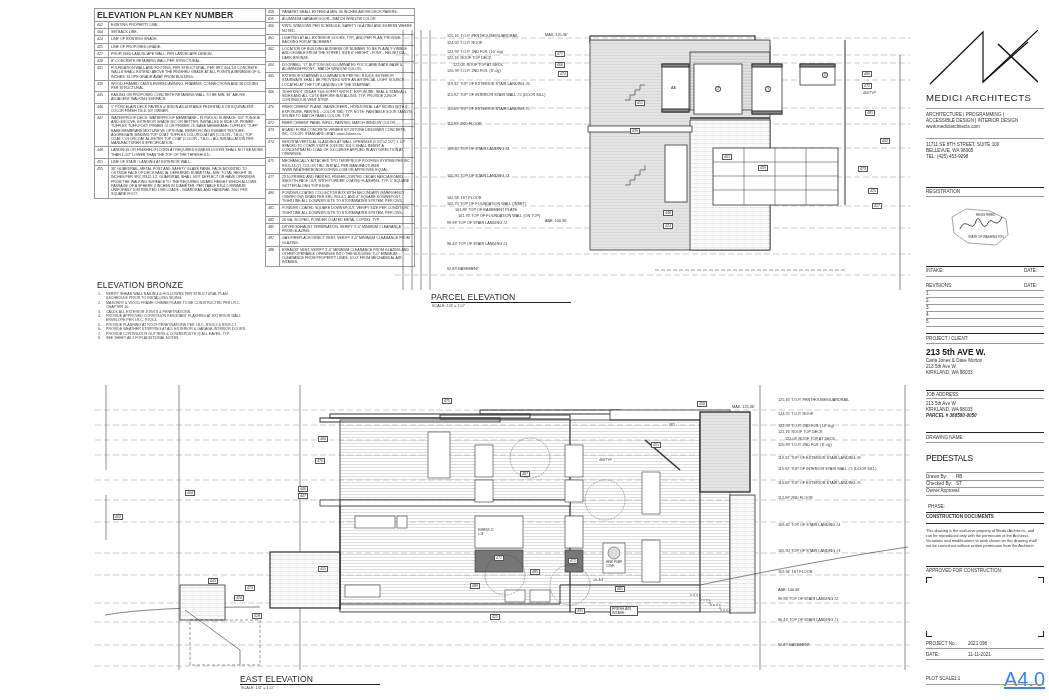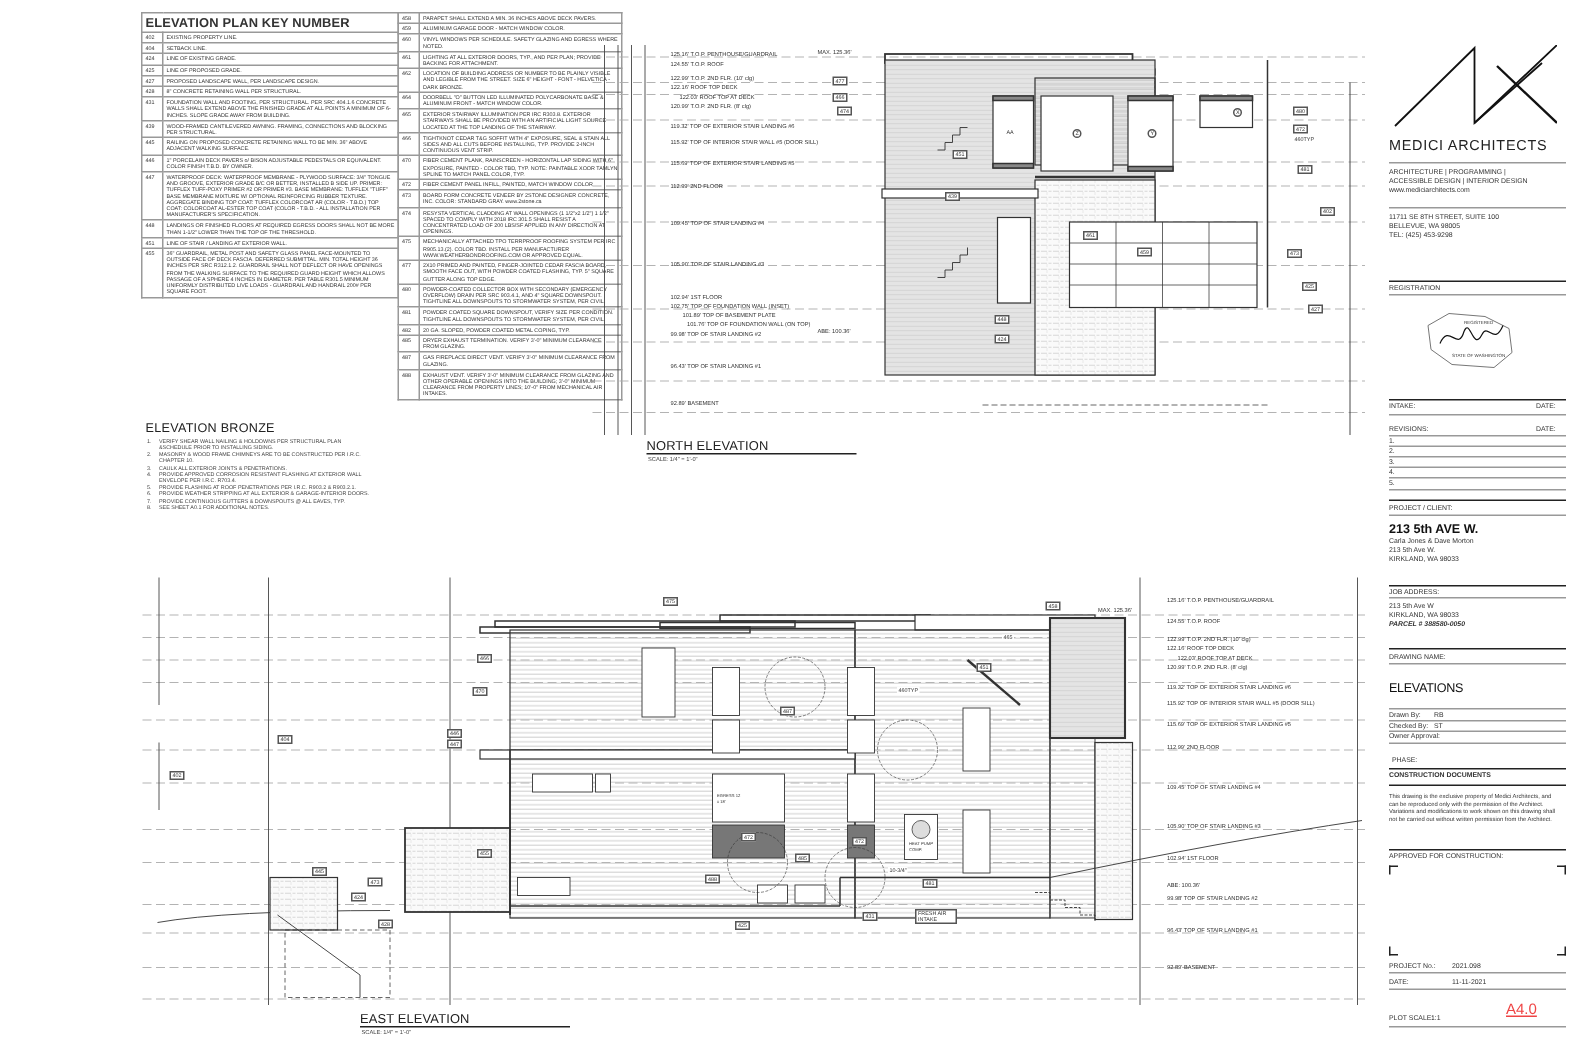--- a/index.html
+++ b/index.html
@@ -27,21 +27,21 @@
   .view-scale { position: absolute; font-size: 3.8px; color: #444; }
 
   
   .tb { position: absolute; left: 926px; top: 0; width: 118px; height: 675px; font-size: 4.6px; color: #333; }
   .tb .rule { position: absolute; left: 0; width: 118px; border-top: 0.6px solid #999; }
   .tb .rule.heavy { border-top: 1.6px solid #222; }
   .tb .t { position: absolute; white-space: nowrap; }
   .firm-name { font-size: 9.6px; letter-spacing: 0.5px; color: #222; }
   .proj-name { font-size: 8.4px; font-weight: bold; color: #111; }
   .drawing-name { font-size: 8.4px; color: #111; letter-spacing: -0.2px; }
-  .sheet-no { font-size: 10px; color: #ef4444; text-decoration: underline; }
+  .sheet-no { font-size: 20px; color: #3b82f6; text-decoration: underline; }
   .bold { font-weight: bold; }
   .italic { font-style: italic; }
 </style>
 </head>
 <body>
 
 <table class="kn-table" style="left:94px; top:8px; width:172px;">
   <tbody>
       <tr>
         <td colspan="2" class="kn-title">ELEVATION PLAN KEY NUMBER</td>
@@ -402,21 +402,21 @@
   <div class="elev-label" style="left:447px; top:174px;">105.90' TOP OF STAIR LANDING #3</div>
   <div class="elev-label" style="left:447px; top:196px;">102.94' 1ST FLOOR</div>
   <div class="elev-label" style="left:447px; top:202px;">102.75' TOP OF FOUNDATION WALL (INSET)</div>
   <div class="elev-label" style="left:455px; top:208px;">101.89' TOP OF BASEMENT PLATE</div>
   <div class="elev-label" style="left:458px; top:214px;">101.76' TOP OF FOUNDATION WALL (ON TOP)</div>
   <div class="elev-label" style="left:545px; top:219px;">ABE: 100.36'</div>
   <div class="elev-label" style="left:447px; top:221px;">99.98' TOP OF STAIR LANDING #2</div>
   <div class="elev-label" style="left:447px; top:242px;">96.43' TOP OF STAIR LANDING #1</div>
   <div class="elev-label" style="left:447px; top:267px;">92.89' BASEMENT</div>
   <div class="elev-label" style="left:545px; top:33px;">MAX. 125.36'</div>
-  <div class="view-title" style="left:431px; top:292px; width:140px;">NORTH ELEVATION</div>
+  <div class="view-title" style="left:431px; top:292px; width:140px;">PARCEL ELEVATION</div>
   <div class="view-scale" style="left:432px; top:304px;">SCALE: 1/4" = 1'-0"</div>
 
   <div class="tag" style="left:555px; top:51px;">477</div>
   <div class="tag" style="left:555px; top:62px;">466</div>
   <div class="tag" style="left:558px; top:71px;">474</div>
   <div class="tag" style="left:670px; top:86px; border:none;">AA</div>
   <div class="tag" style="left:715px; top:86px; border-radius:50%;">Z</div>
   <div class="tag" style="left:765px; top:86px; border-radius:50%;">Y</div>
   <div class="tag" style="left:822px; top:72px; border-radius:50%;">X</div>
   <div class="tag" style="left:862px; top:71px;">480</div>
@@ -540,21 +540,21 @@
   <div class="rule heavy" style="top:390px;"></div>
   <div class="t" style="left:0; top:392px;">JOB ADDRESS:</div>
   <div class="rule" style="top:398px;"></div>
   <div class="t" style="left:0; top:401px;">213 5th Ave W</div>
   <div class="t" style="left:0; top:407px;">KIRKLAND, WA 98033</div>
   <div class="t bold italic" style="left:0; top:413px;">PARCEL # 388580-0050</div>
 
   <div class="rule heavy" style="top:432px;"></div>
   <div class="t" style="left:0; top:435px;">DRAWING NAME:</div>
   <div class="rule" style="top:442px;"></div>
-  <div class="t drawing-name" style="left:0; top:453px;">ELEVATIONS</div>
+  <div class="t drawing-name" style="left:0; top:453px;">PEDESTALS</div>
 
   <div class="rule" style="top:472px;"></div>
   <div class="t" style="left:0; top:474px;">Drawn By:</div>
   <div class="t" style="left:30px; top:474px;">RB</div>
   <div class="rule" style="top:480px;"></div>
   <div class="t" style="left:0; top:481px;">Checked By:</div>
   <div class="t" style="left:30px; top:481px;">ST</div>
   <div class="rule" style="top:487px;"></div>
   <div class="t" style="left:0; top:488px;">Owner Approval:</div>
   <div class="rule" style="top:495px;"></div>

